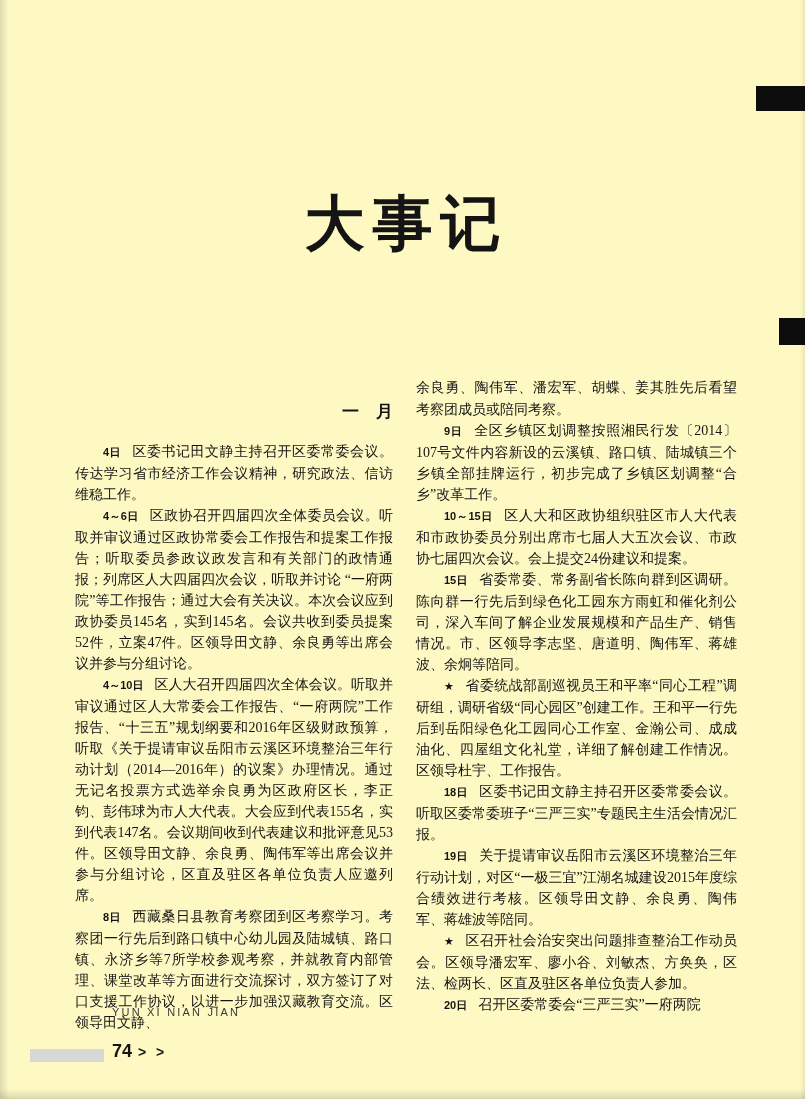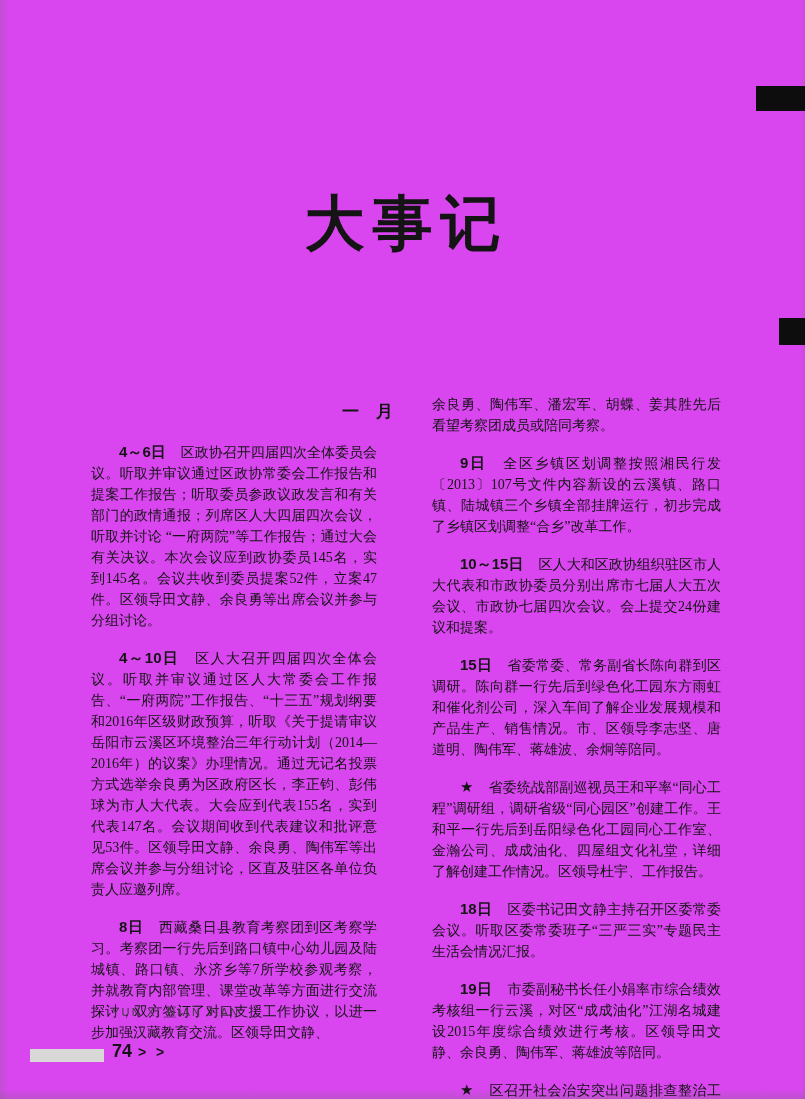--- a/index.html
+++ b/index.html
@@ -1,21 +1,21 @@
 <!DOCTYPE html>
 <html><head>
 <meta charset="utf-8">
 <style>
   html, body { margin: 0; padding: 0; background: #ffffff; }
   .page {
     position: relative;
     width: 805px;
     height: 1099px;
     margin: 0 auto;
-    background: #d946ef;
+    background: #fef9c3;
     overflow: hidden;
     font-family: "Liberation Serif", "DejaVu Serif", serif;
     color: #141414;
   }
   .scan-edge-left  { position:absolute; left:0; top:0; bottom:0; width:9px;
     background:linear-gradient(to right, rgba(110,110,110,.22), rgba(110,110,110,0)); }
   .scan-edge-bottom{ position:absolute; left:0; right:0; bottom:0; height:10px;
     background:linear-gradient(to top, rgba(110,110,110,.25), rgba(110,110,110,0)); }
   .scan-edge-right { position:absolute; right:0; top:0; bottom:0; width:5px;
     background:linear-gradient(to left, rgba(110,110,110,.15), rgba(110,110,110,0)); }
@@ -26,28 +26,28 @@
     letter-spacing: 8px; text-indent: 8px;
   }
 
   .col { position: absolute; }
   .col-left  { left: 75px;  top: 400px; width: 318px; }
   .col-right { left: 416px; top: 377px; width: 321px; }
 
   .section-heading { margin: 0 0 18px; text-align: right; font-size: 17px; font-weight: bold; }
 
   .para {
-    margin: 16px; font-size: 14px; line-height: 21px;
+    margin: 0; font-size: 14px; line-height: 21px;
     text-align: justify; text-indent: 2em;
   }
   .para-cont { text-indent: 0; }
   .plabel {
     font-weight: bold;
     font-family: "Liberation Sans", "DejaVu Sans", sans-serif;
-    font-size: 15px;
+    font-size: 11px;
   }
 
   .edge-mark-top  { position: absolute; top: 86px;  right: 0; width: 49px; height: 25px; background: #0d0d0d; }
   .edge-mark-side { position: absolute; top: 318px; right: 0; width: 26px; height: 27px; background: #0d0d0d; }
 
   .footer-bar {
     position: absolute; left: 30px; top: 1049px; width: 74px; height: 13px;
     background: #d8d8d6;
   }
   .footer-num {
@@ -72,33 +72,34 @@
   <div class="scan-edge-right"></div>
 
   <div class="edge-mark-top"></div>
   <div class="edge-mark-side"></div>
 
   <h1 class="title">大事记</h1>
 
   <div class="col col-left">
     <h2 class="section-heading">一　月</h2>
 
+    <p class="para"><b class="plabel">4日　</b><span>区委书记田文静主持召开区委常委会议。传达学习省市经济工作会议精神，研究政法、信访维稳工作。</span></p>
     <p class="para"><b class="plabel">4～6日　</b><span>区政协召开四届四次全体委员会议。听取并审议通过区政协常委会工作报告和提案工作报告；听取委员参政议政发言和有关部门的政情通报；列席区人大四届四次会议，听取并讨论 “一府两院”等工作报告；通过大会有关决议。本次会议应到政协委员145名，实到145名。会议共收到委员提案52件，立案47件。区领导田文静、余良勇等出席会议并参与分组讨论。</span></p>
     <p class="para"><b class="plabel">4～10日　</b><span>区人大召开四届四次全体会议。听取并审议通过区人大常委会工作报告、“一府两院”工作报告、“十三五”规划纲要和2016年区级财政预算，听取《关于提请审议岳阳市云溪区环境整治三年行动计划（2014—2016年）的议案》办理情况。通过无记名投票方式选举余良勇为区政府区长，李正钧、彭伟球为市人大代表。大会应到代表155名，实到代表147名。会议期间收到代表建议和批评意见53件。区领导田文静、余良勇、陶伟军等出席会议并参与分组讨论，区直及驻区各单位负责人应邀列席。</span></p>
     <p class="para"><b class="plabel">8日　</b><span>西藏桑日县教育考察团到区考察学习。考察团一行先后到路口镇中心幼儿园及陆城镇、路口镇、永济乡等7所学校参观考察，并就教育内部管理、课堂改革等方面进行交流探讨，双方签订了对口支援工作协议，以进一步加强汉藏教育交流。区领导田文静、</span></p>
   </div>
 
   <div class="col col-right">
     <p class="para para-cont"><b class="plabel"></b><span>余良勇、陶伟军、潘宏军、胡蝶、姜其胜先后看望考察团成员或陪同考察。</span></p>
-    <p class="para"><b class="plabel">9日　</b><span>全区乡镇区划调整按照湘民行发〔2013〕107号文件内容新设的云溪镇、路口镇、陆城镇三个乡镇全部挂牌运行，初步完成了乡镇区划调整“合乡”改革工作。</span></p>
+    <p class="para"><b class="plabel">9日　</b><span>全区乡镇区划调整按照湘民行发〔2014〕107号文件内容新设的云溪镇、路口镇、陆城镇三个乡镇全部挂牌运行，初步完成了乡镇区划调整“合乡”改革工作。</span></p>
     <p class="para"><b class="plabel">10～15日　</b><span>区人大和区政协组织驻区市人大代表和市政协委员分别出席市七届人大五次会议、市政协七届四次会议。会上提交24份建议和提案。</span></p>
     <p class="para"><b class="plabel">15日　</b><span>省委常委、常务副省长陈向群到区调研。陈向群一行先后到绿色化工园东方雨虹和催化剂公司，深入车间了解企业发展规模和产品生产、销售情况。市、区领导李志坚、唐道明、陶伟军、蒋雄波、余炯等陪同。</span></p>
     <p class="para"><b class="plabel">★　</b><span>省委统战部副巡视员王和平率“同心工程”调研组，调研省级“同心园区”创建工作。王和平一行先后到岳阳绿色化工园同心工作室、金瀚公司、成成油化、四屋组文化礼堂，详细了解创建工作情况。区领导杜宇、工作报告。</span></p>
     <p class="para"><b class="plabel">18日　</b><span>区委书记田文静主持召开区委常委会议。听取区委常委班子“三严三实”专题民主生活会情况汇报。</span></p>
-    <p class="para"><b class="plabel">19日　</b><span>市委副秘书长任小娟率市综合绩效考核组一行云溪，对区“成成油化”江湖名城建设2015年度综合绩效进行考核。区领导田文静、余良勇、陶伟军、蒋雄波等陪同。</span></p>
+    <p class="para"><b class="plabel">19日　</b><span>关于提请审议岳阳市云溪区环境整治三年行动计划，对区“一极三宜”江湖名城建设2015年度综合绩效进行考核。区领导田文静、余良勇、陶伟军、蒋雄波等陪同。</span></p>
     <p class="para"><b class="plabel">★　</b><span>区召开社会治安突出问题排查整治工作动员会。区领导潘宏军、廖小谷、刘敏杰、方奂奂，区法、检两长、区直及驻区各单位负责人参加。</span></p>
     <p class="para"><b class="plabel">20日　</b><span>召开区委常委会“三严三实”一府两院</span></p>
   </div>
 
   <div class="footer-bar"></div>
   <div class="footer-num">
     <span>74</span><span class="footer-arrows">&gt; &gt;</span>
   </div>
   <div class="footer-caption">YUN XI NIAN JIAN</div>
 

